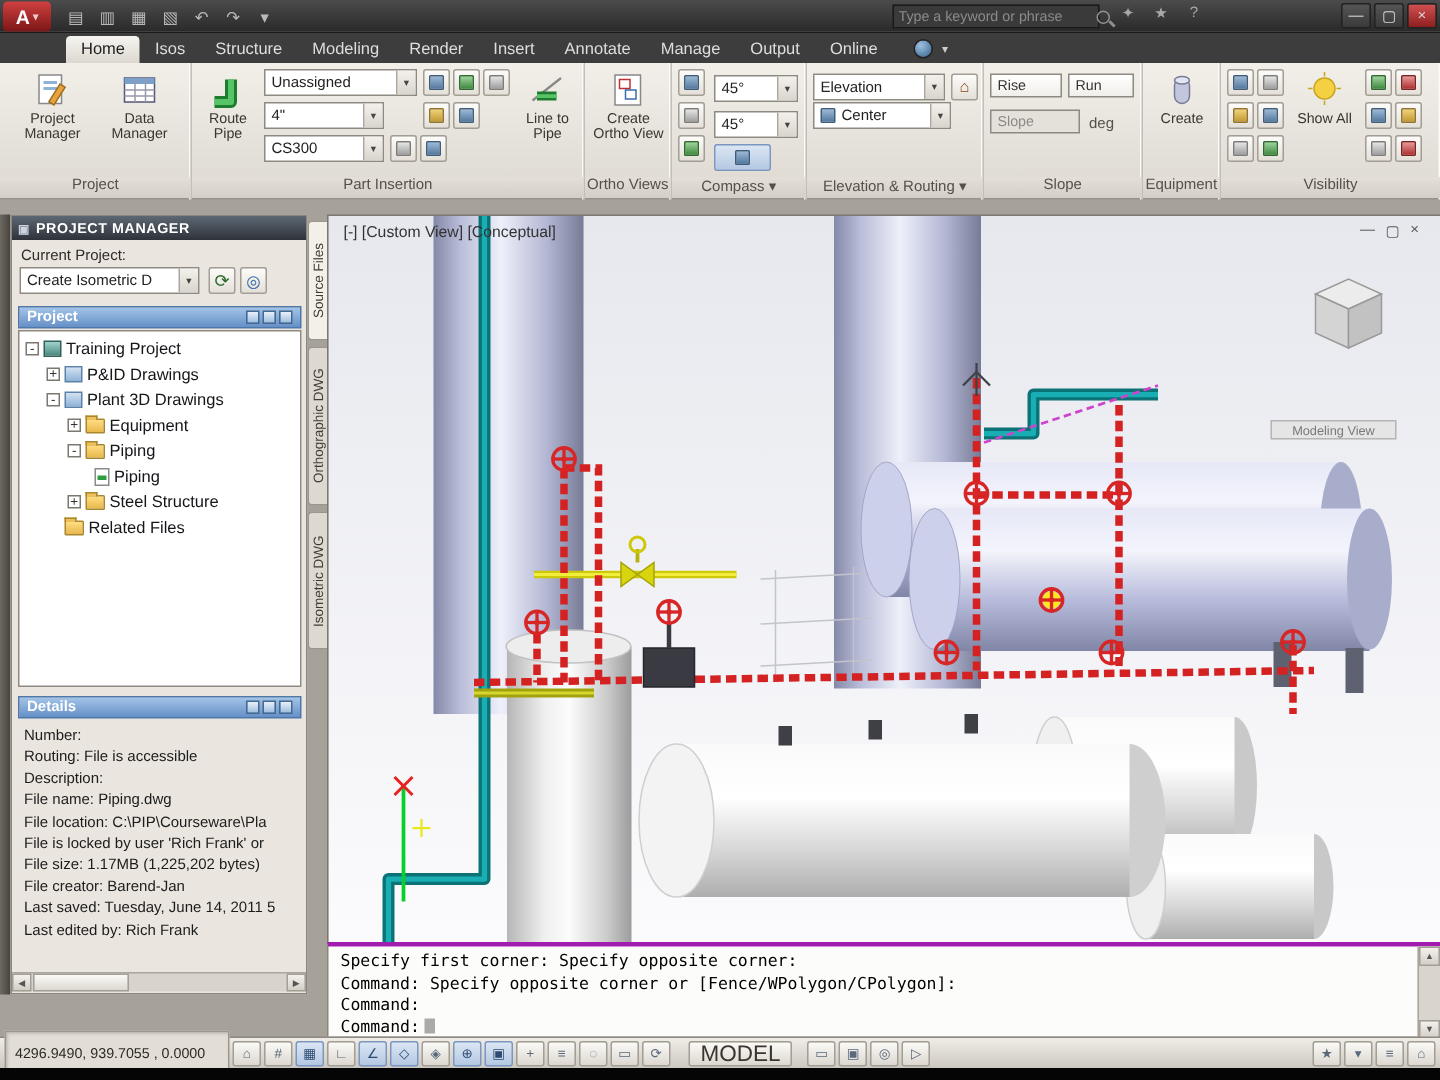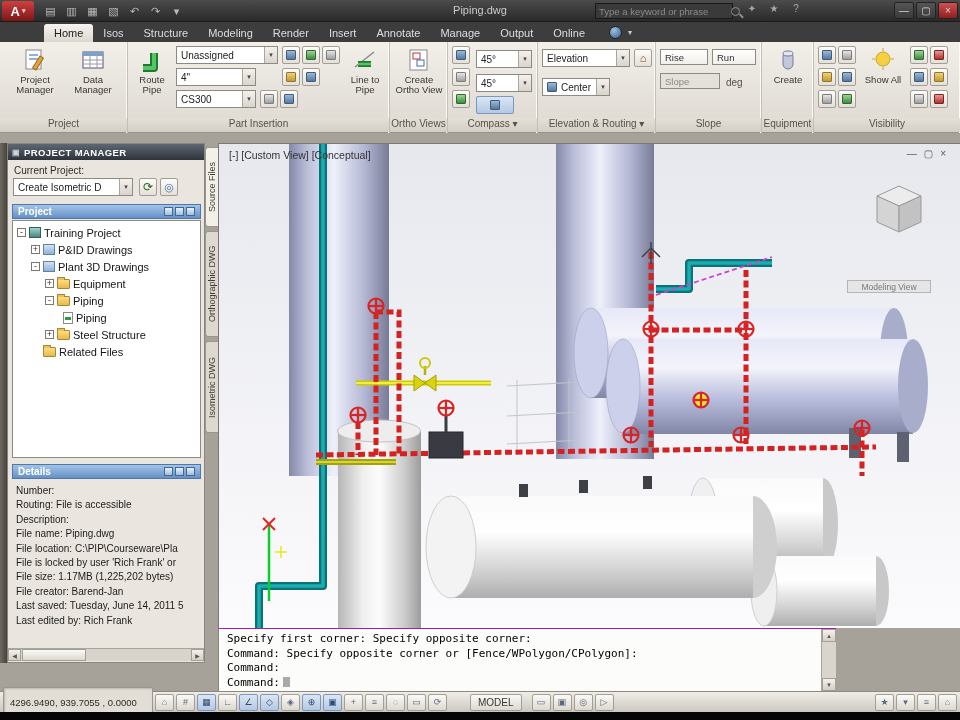--- a/index.html
+++ b/index.html
@@ -78,53 +78,52 @@
   .vtab.active{background:#f3f0ea}
 
   
   .viewport{left:218px;top:143px;width:742px;height:485px;background:linear-gradient(#e9eaef,#fbfbfd);border-left:1px solid #7c7870;border-top:1px solid #7c7870;overflow:hidden}
   .vlabel{left:10px;top:5px;font-size:10.5px;color:#333}
   .vctrl{right:14px;top:4px;display:flex;gap:7px}
   .vctrl span{color:#5a5a5a;font-size:10px}
   .chip-unsaved{left:628px;top:136px;width:84px;height:13px;background:rgba(228,228,228,.92);border:1px solid #b5b5b5;font-size:8.5px;color:#787878;display:flex;align-items:center;justify-content:center}
 
   
-  .cmd{left:218px;top:628px;width:618px;height:63px;background:#fcfcfb;border-top:1px solid #a21caf;border-left:1px solid #8a867e}
+  .cmd{left:218px;top:628px;width:742px;height:63px;background:#fcfcfb;border-top:3px solid #a21caf;border-left:1px solid #8a867e}
   .cmd-text{position:absolute;left:8px;top:3px;right:18px;font-family:"DejaVu Sans Mono",monospace;font-size:11px;line-height:14.5px;color:#000}
   .cursor{display:inline-block;width:7px;height:10px;background:#aaa;margin-left:3px;vertical-align:-1px}
   .vscroll{position:absolute;right:0;top:0;width:15px;height:62px;background:#d9d5cd;border-left:1px solid #aaa69e;display:flex;flex-direction:column;align-items:center;justify-content:space-between}
   .vscroll .sarrow{width:14px;height:13px;font-size:6px}
 
   
   .statusbar{left:0;top:691px;width:960px;height:21px;background:linear-gradient(#f0ede7,#ccc8c0);border-top:1px solid #8d8981;display:flex;align-items:center;padding:0 3px;gap:2px}
   .coords{width:150px;height:31px;background:#e2ded6;border:1px solid #9b978f;box-shadow:inset 1px 1px 2px #b9b5ad;font-size:9.5px;color:#2e2a24;display:flex;align-items:center;padding-left:6px;white-space:nowrap}
   .stg{width:19px;height:17px;border:1px solid #a29e96;background:linear-gradient(#fbfaf7,#dcd8d0);border-radius:2px;font-size:9px;color:#5a6a7c;display:flex;align-items:center;justify-content:center}
   .stg.on{background:linear-gradient(#dbe6f4,#b4c8e2);border-color:#7a96c2;color:#2d4b71}
-  .model{height:17px;border:1px solid #a29e96;background:linear-gradient(#fbfaf7,#dcd8d0);border-radius:2px;font-size:10px;color:#3a362f;display:flex;align-items:center;padding:0 7px;margin-left:21px}
+  .model{height:17px;border:1px solid #a29e96;background:linear-gradient(#fbfaf7,#dcd8d0);border-radius:2px;font-size:15px;color:#3a362f;display:flex;align-items:center;padding:0 7px;margin-left:10px}
   .blackstrip{left:0;top:712px;width:960px;height:8px;background:#050505}
 </style>
 </head>
 <body>
 <div id="app">
 
 <div class="abs titlebar">
   <div class="abs logo">
         <span>A</span>
         <span class="dd">▾</span>
       </div>
   <div class="abs qat">
     <span>▤</span>
     <span>▥</span>
     <span>▦</span>
     <span>▧</span>
     <span>↶</span>
     <span>↷</span>
     <span>▾</span>
   </div>
-  <div class="abs doc-title">Piping.dwg</div>
   <div class="abs search-wrap">
     <input class="search-input" placeholder="Type a keyword or phrase" style="">
     <span class="mag"></span>
   </div>
   <div class="abs tb-ico" style="left:745px">
     <span>✦</span>
     <span>★</span>
     <span>?</span>
   </div>
   <div class="abs winbtns">
@@ -266,21 +265,21 @@
   </div>
 
   <div class="panel" style="left:538px;width:118px">
     <div class="combo" style="left:4px;top:7px;width:88px">
           <span>Elevation</span>
           <span class="arrow">▾</span>
         </div>
     <div class="sbtn" style="left:96px;top:7px">
           <span style="font-size:11px;color:#8a4a20">⌂</span>
         </div>
-    <div class="combo" style="left:4px;top:36px;width:68px">
+    <div class="combo" style="left:4px;top:26px;width:92px">
           <span class="chip c-blue" style="margin-right:4px"></span>
           <span>Center</span>
           <span class="arrow">▾</span>
         </div>
     <div class="plabel">Elevation &amp; Routing ▾</div>
   </div>
 
   <div class="panel" style="left:656px;width:106px">
     <div class="field" style="left:4px;top:7px;width:48px">
           <span>Rise</span>

